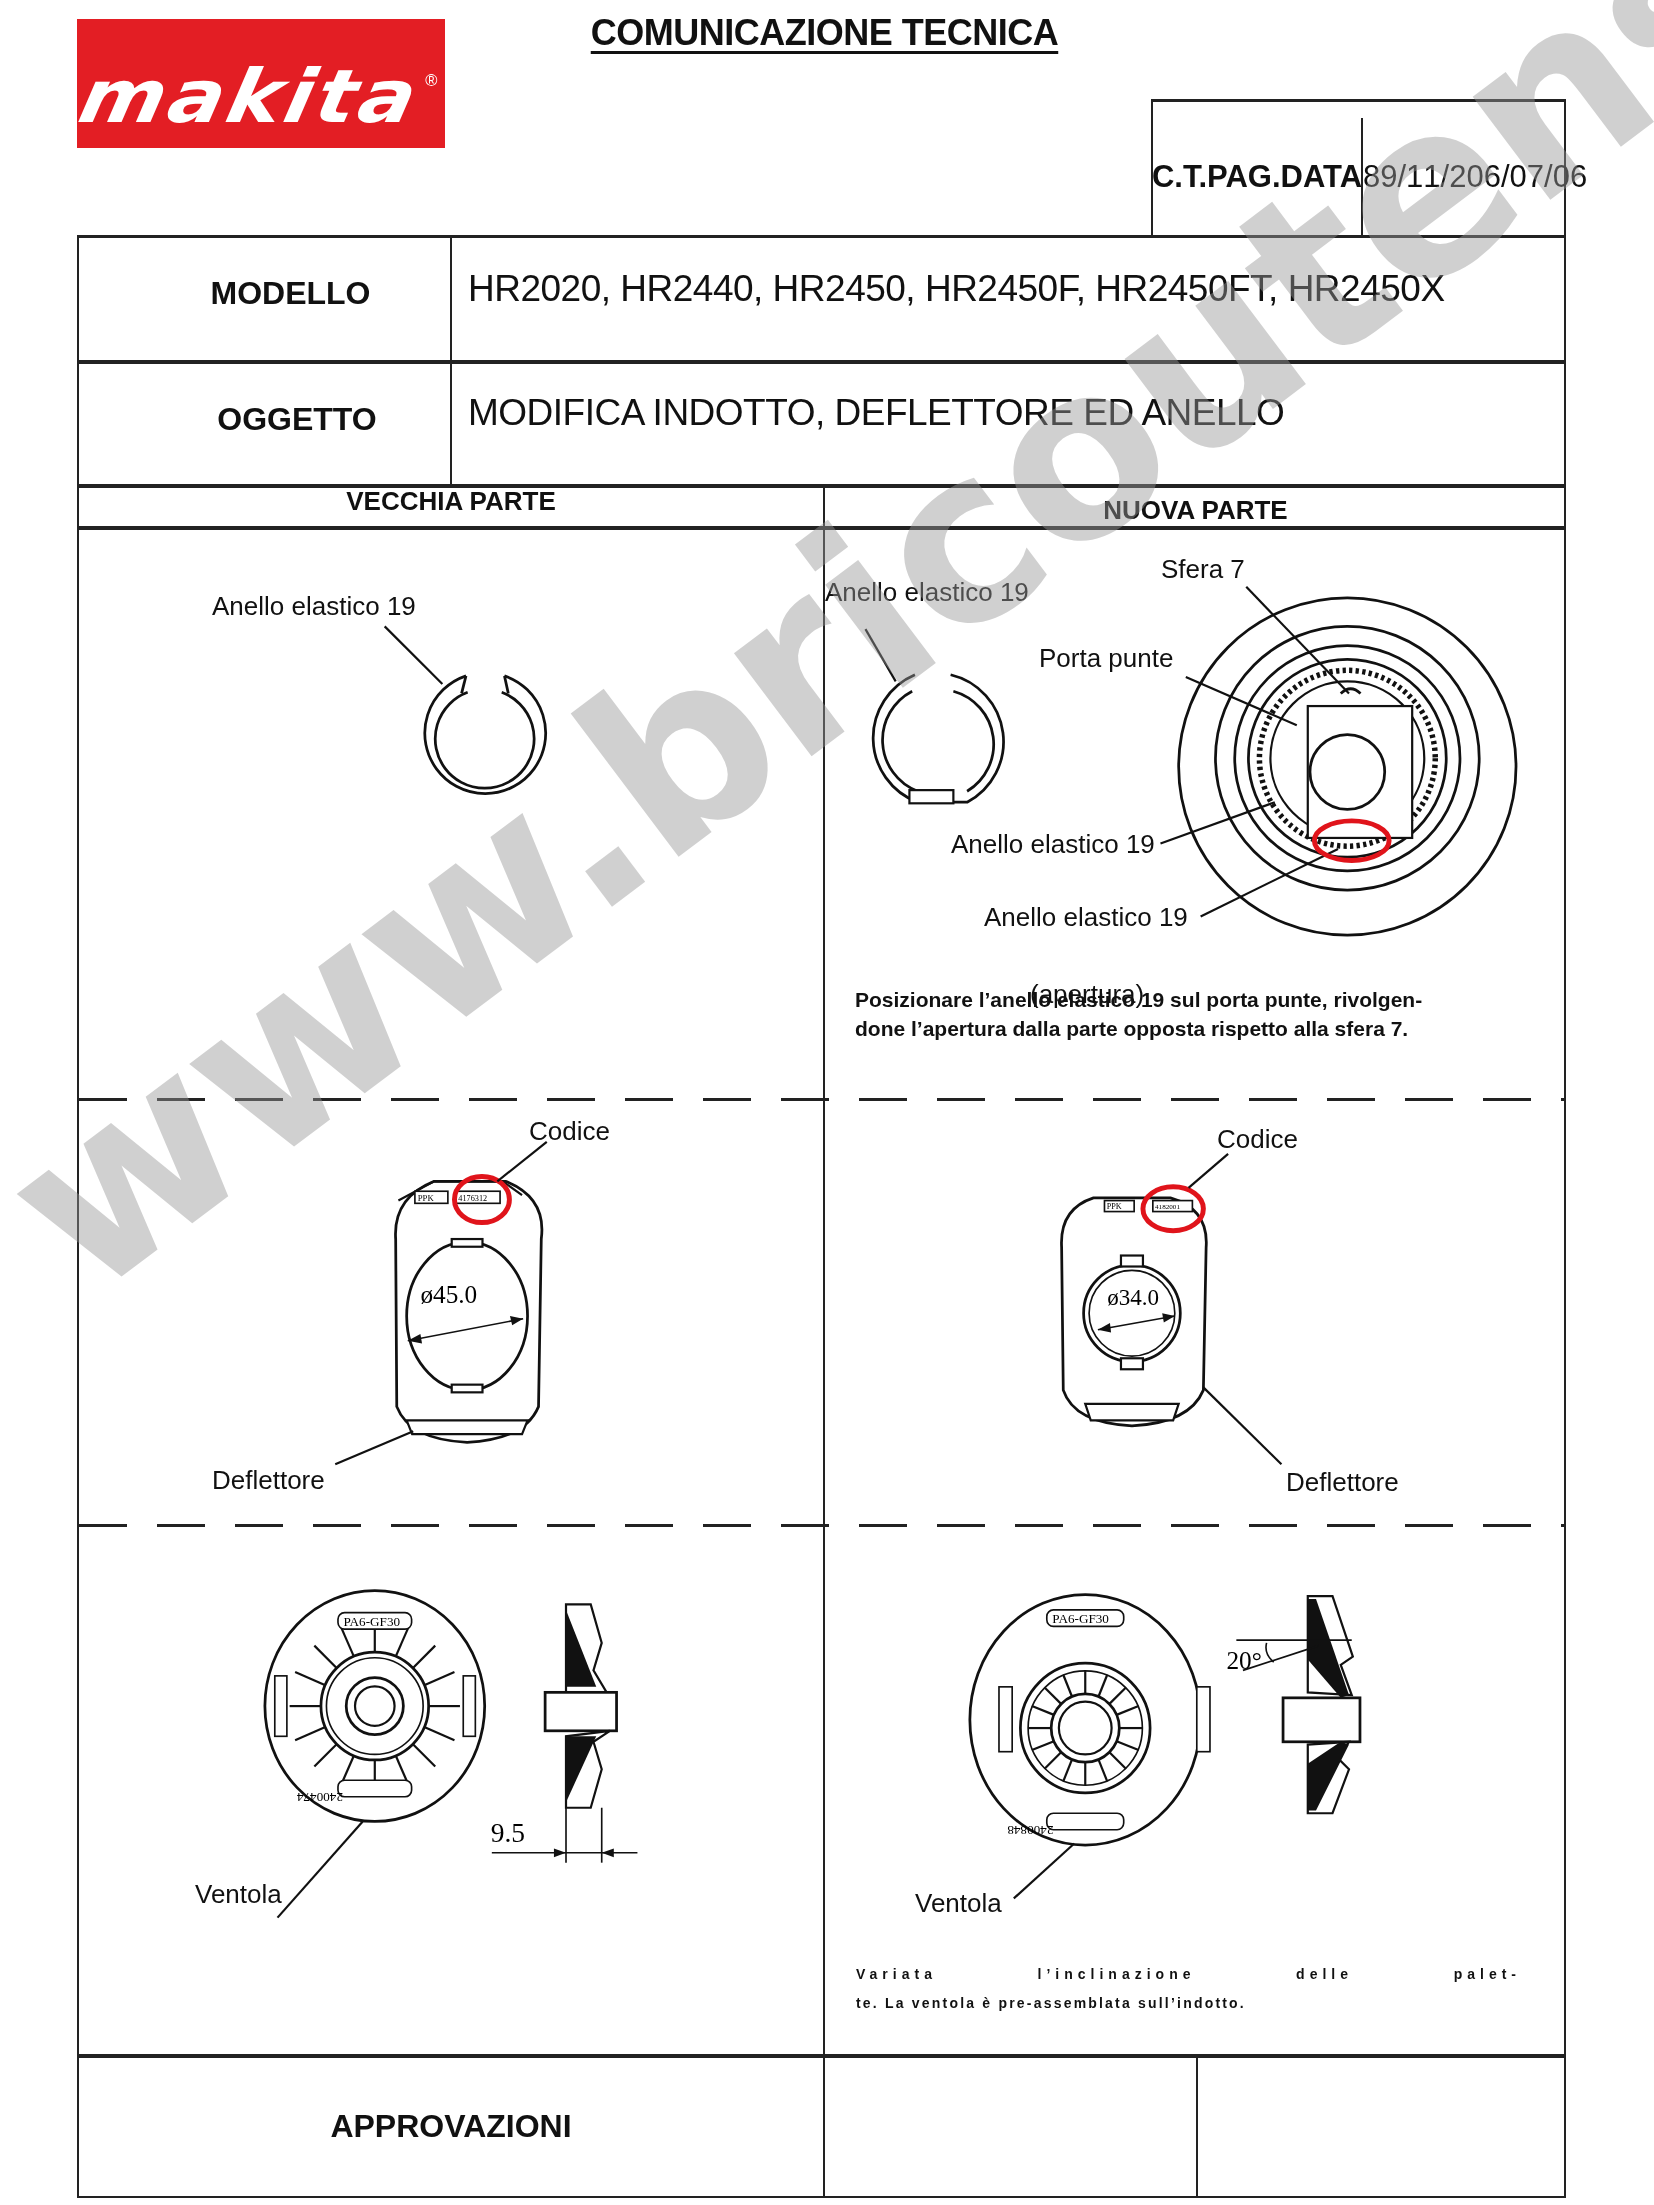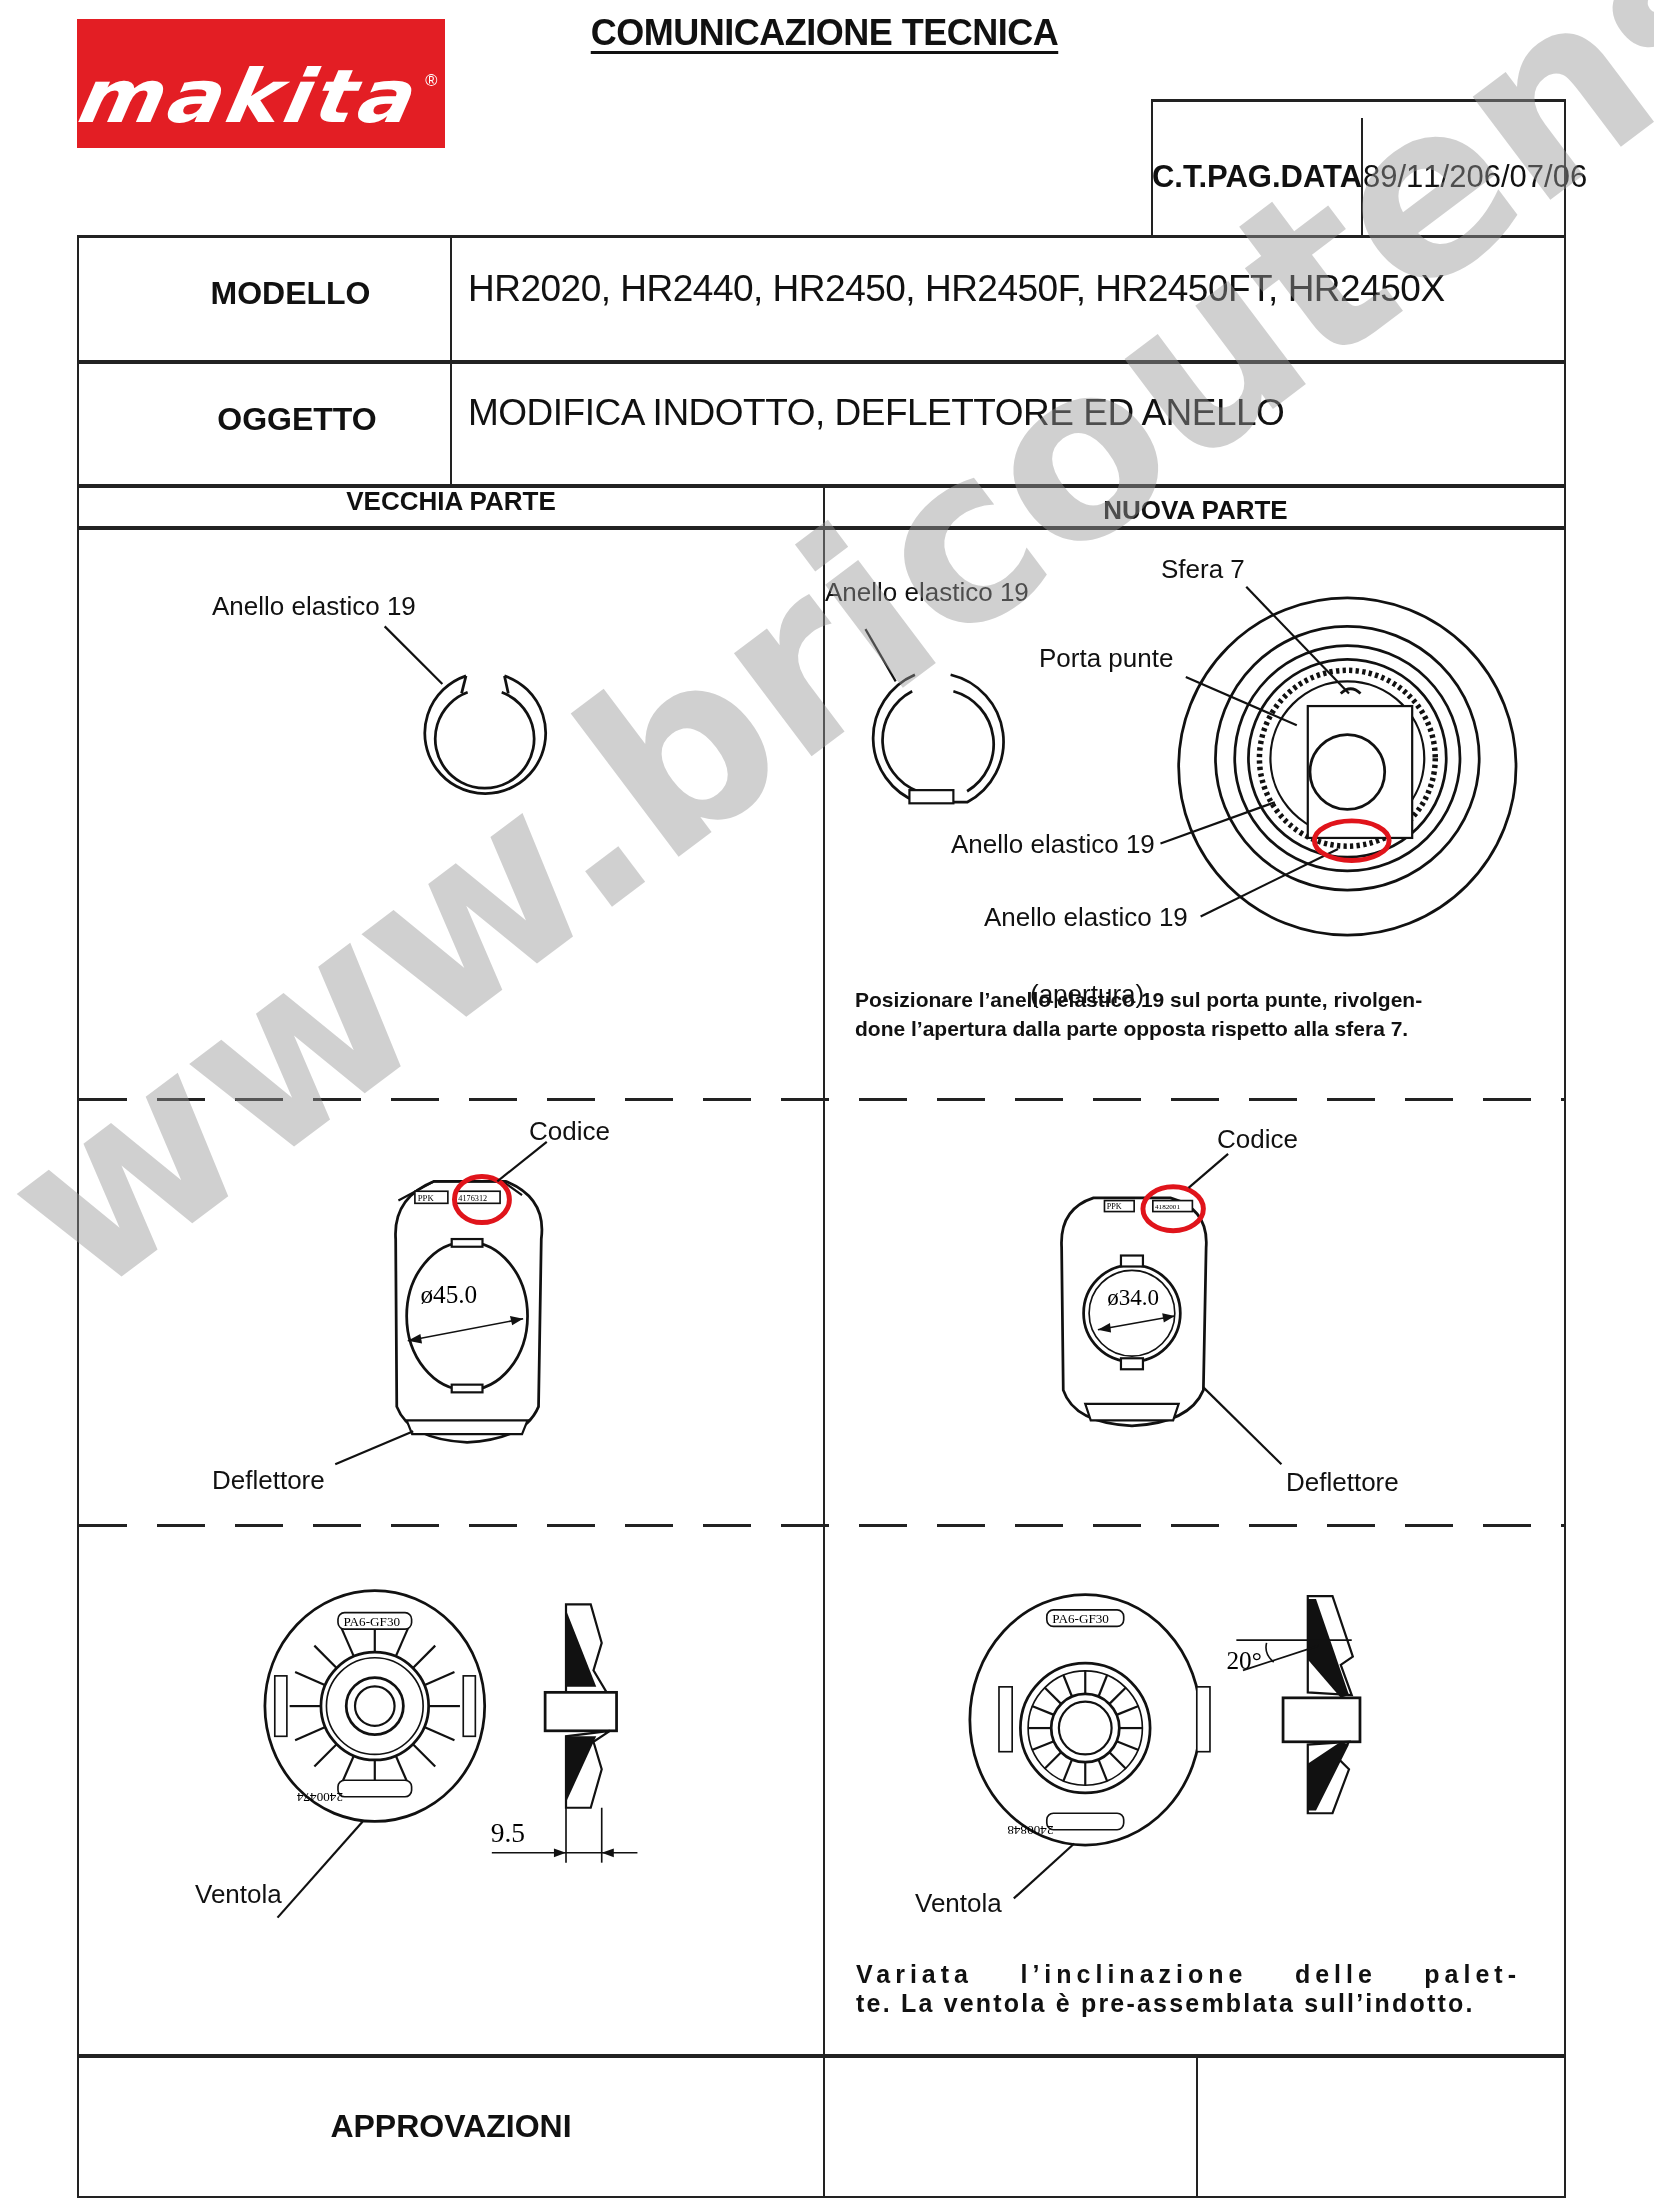--- a/index.html
+++ b/index.html
@@ -20,21 +20,21 @@
   .main { left: 77px; top: 235px; width: 1489px; height: 1963px; border: 2.2px solid #222; border-top: 3.8px solid #222; box-sizing: border-box; }
   .hline { position: absolute; left: 0; right: 0; height: 3.8px; background: #222; }
   .vline { position: absolute; width: 2.2px; background: #222; }
   .dash { position: absolute; left: 0; right: 0; height: 2.7px;
           background: repeating-linear-gradient(90deg, #222 0 48px, transparent 48px 78px); }
   .rowlabel { position: absolute; font-weight: bold; font-size: 32px; text-align: center; }
   .rowval { position: absolute; font-size: 37px; letter-spacing: -0.5px; }
   .colhead { position: absolute; font-weight: bold; font-size: 26px; text-align: center; }
   .lbl { position: absolute; font-size: 26px; white-space: nowrap; }
   .note { position: absolute; font-weight: bold; font-size: 21px; line-height: 31px; }
-  .note2 { position: absolute; font-weight: bold; font-size: 25px; line-height: 31px; letter-spacing: 5px; text-align: justify; }
+  .note2 { position: absolute; font-weight: bold; font-size: 14px; line-height: 31px; letter-spacing: 5px; text-align: justify; }
   .watermark { position: absolute; left: -44px; top: 1127px; width: 1978px; font-family: "DejaVu Sans", sans-serif;
                font-weight: bold; font-size: 236px; color: rgba(150,150,150,0.45); transform: rotate(-37deg);
                transform-origin: 0 0; white-space: nowrap; pointer-events: none; letter-spacing: -2.2px; }
   svg { position: absolute; overflow: visible; }
   svg text { font-family: "Liberation Serif", serif; }
 </style>
 </head>
 <body>
 
 <div class="abs logo">

